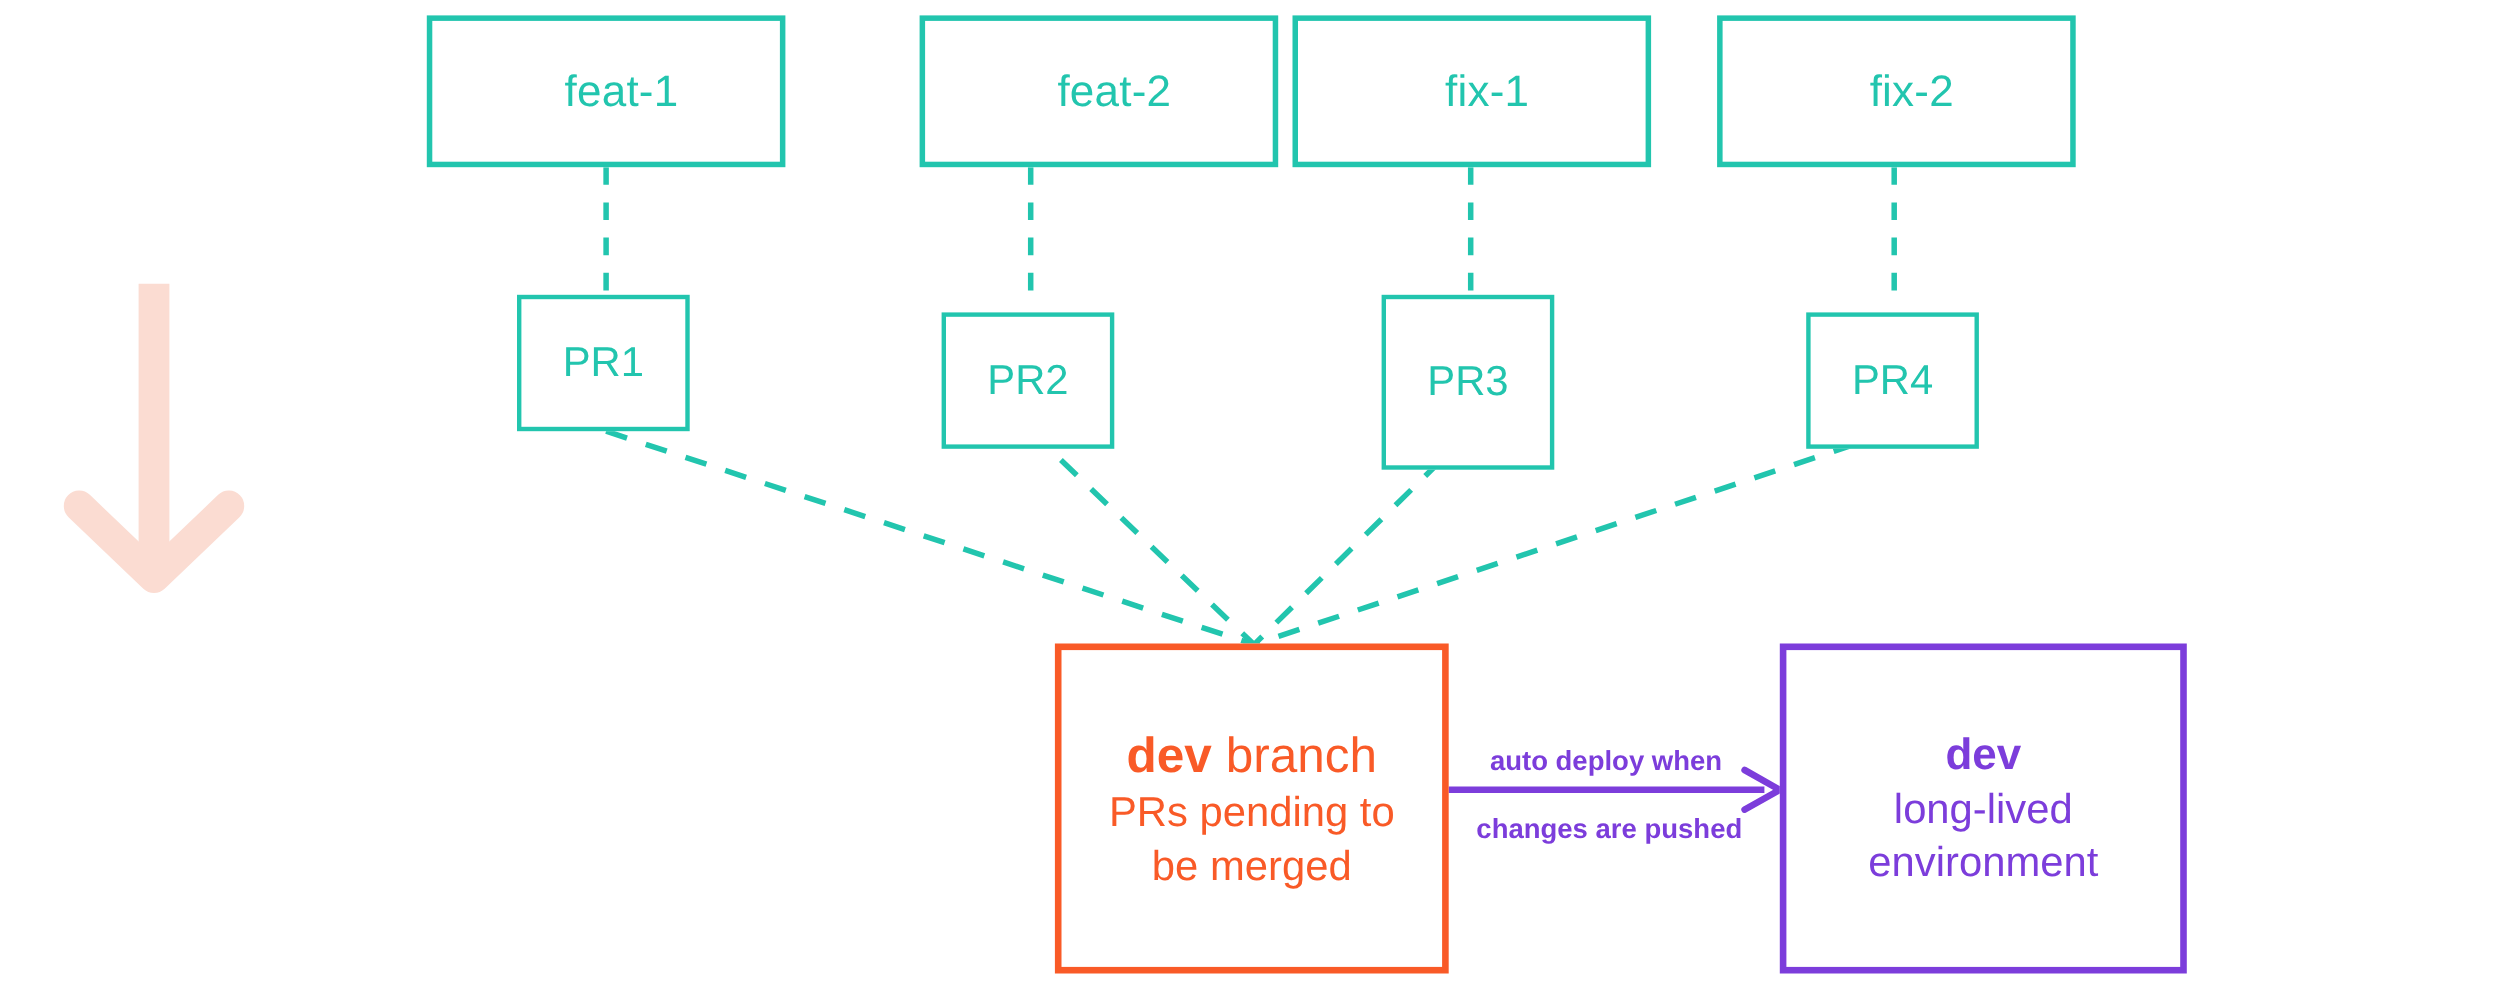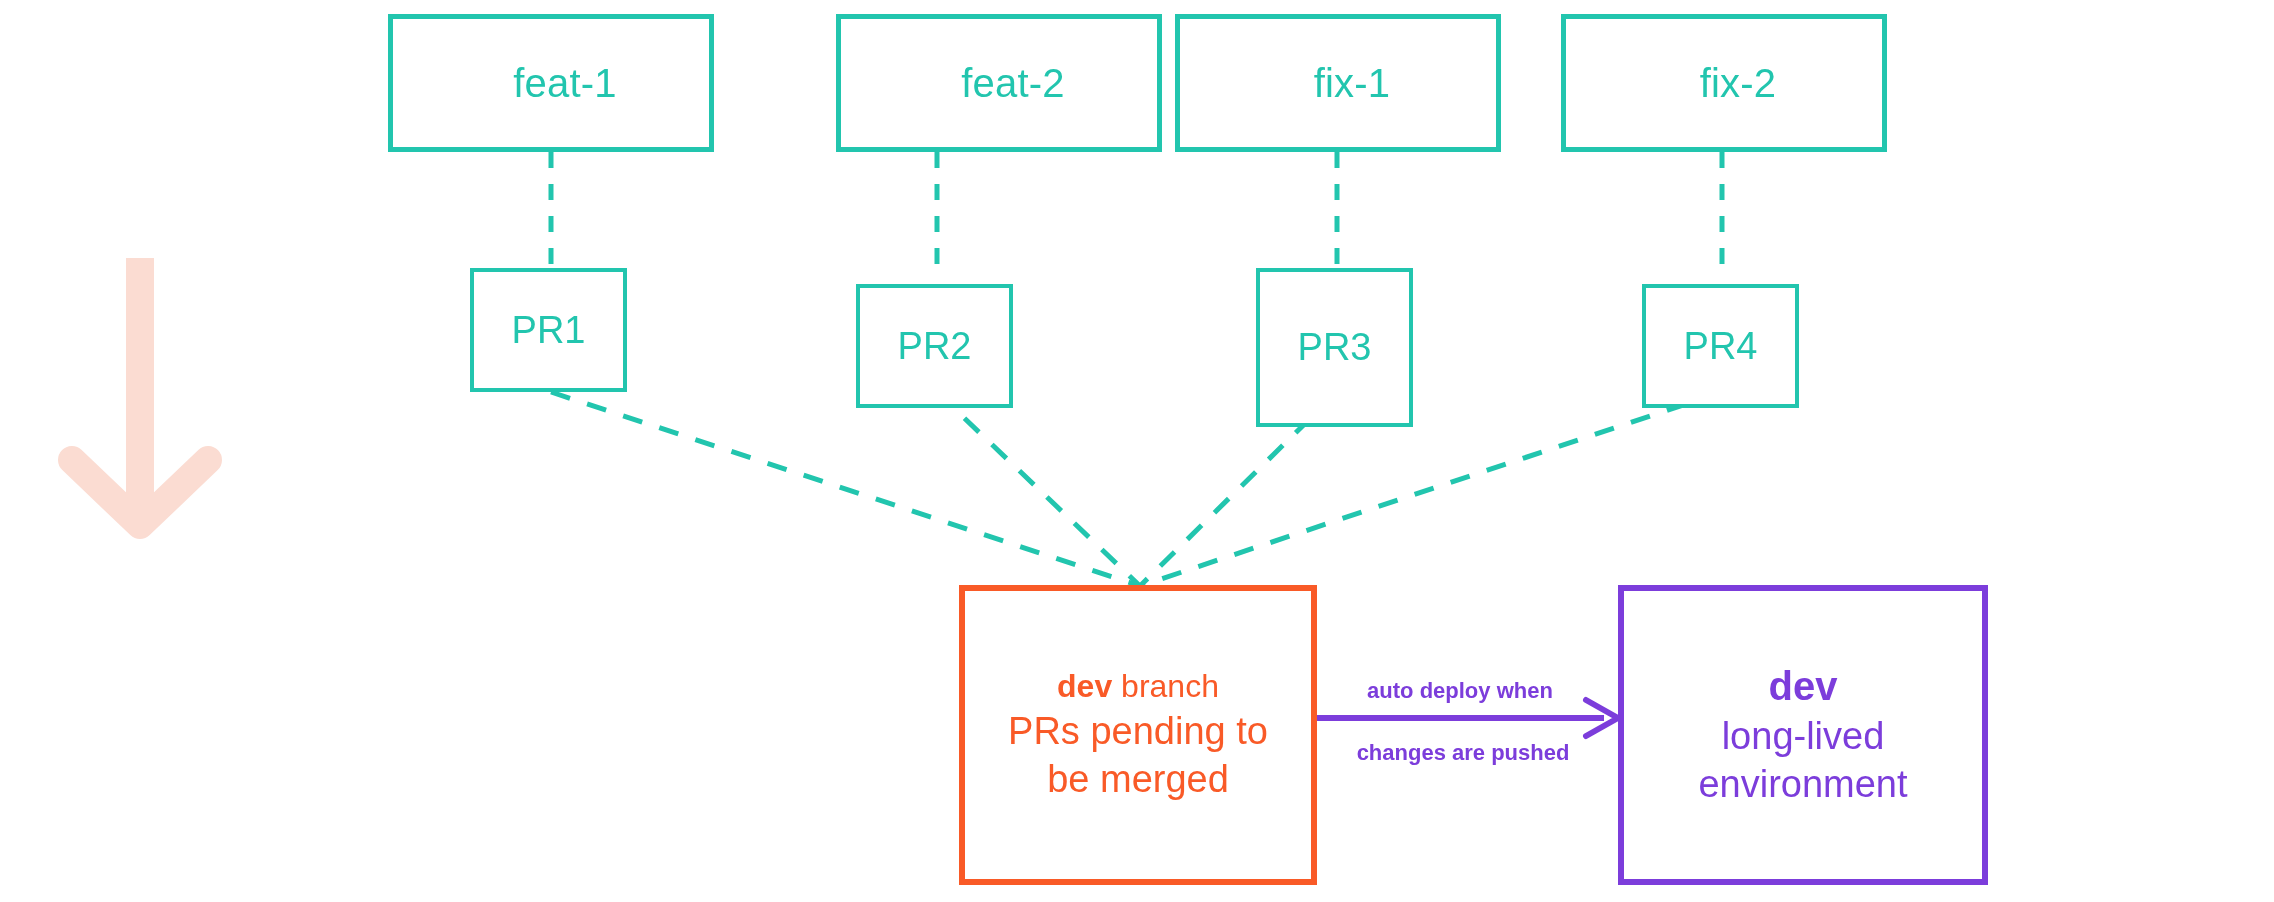--- a/index.html
+++ b/index.html
@@ -59,21 +59,21 @@
   }
 
   
   .dev-branch-box {
     border: 6px solid #f95a27;
     color: #f95a27;
     flex-direction: column;
     line-height: 1.27;
   }
   .dev-branch-box .title {
-    font-size: 32px;
+    font-size: 45px;
     font-weight: 400;
   }
   .dev-branch-box .title b {
     font-weight: 700;
   }
   .dev-branch-box .sub {
     font-size: 38px;
     font-weight: 400;
   }
 
@@ -90,21 +90,21 @@
   }
   .dev-env-box .sub {
     font-size: 38px;
     font-weight: 400;
   }
 
   
   .deploy-label {
     position: absolute;
     color: #7c3ddb;
-    font-size: 22px;
+    font-size: 25px;
     font-weight: 700;
     white-space: nowrap;
     text-align: center;
   }
 </style>
 </head>
 <body>
 
 <div id="canvas">
 

